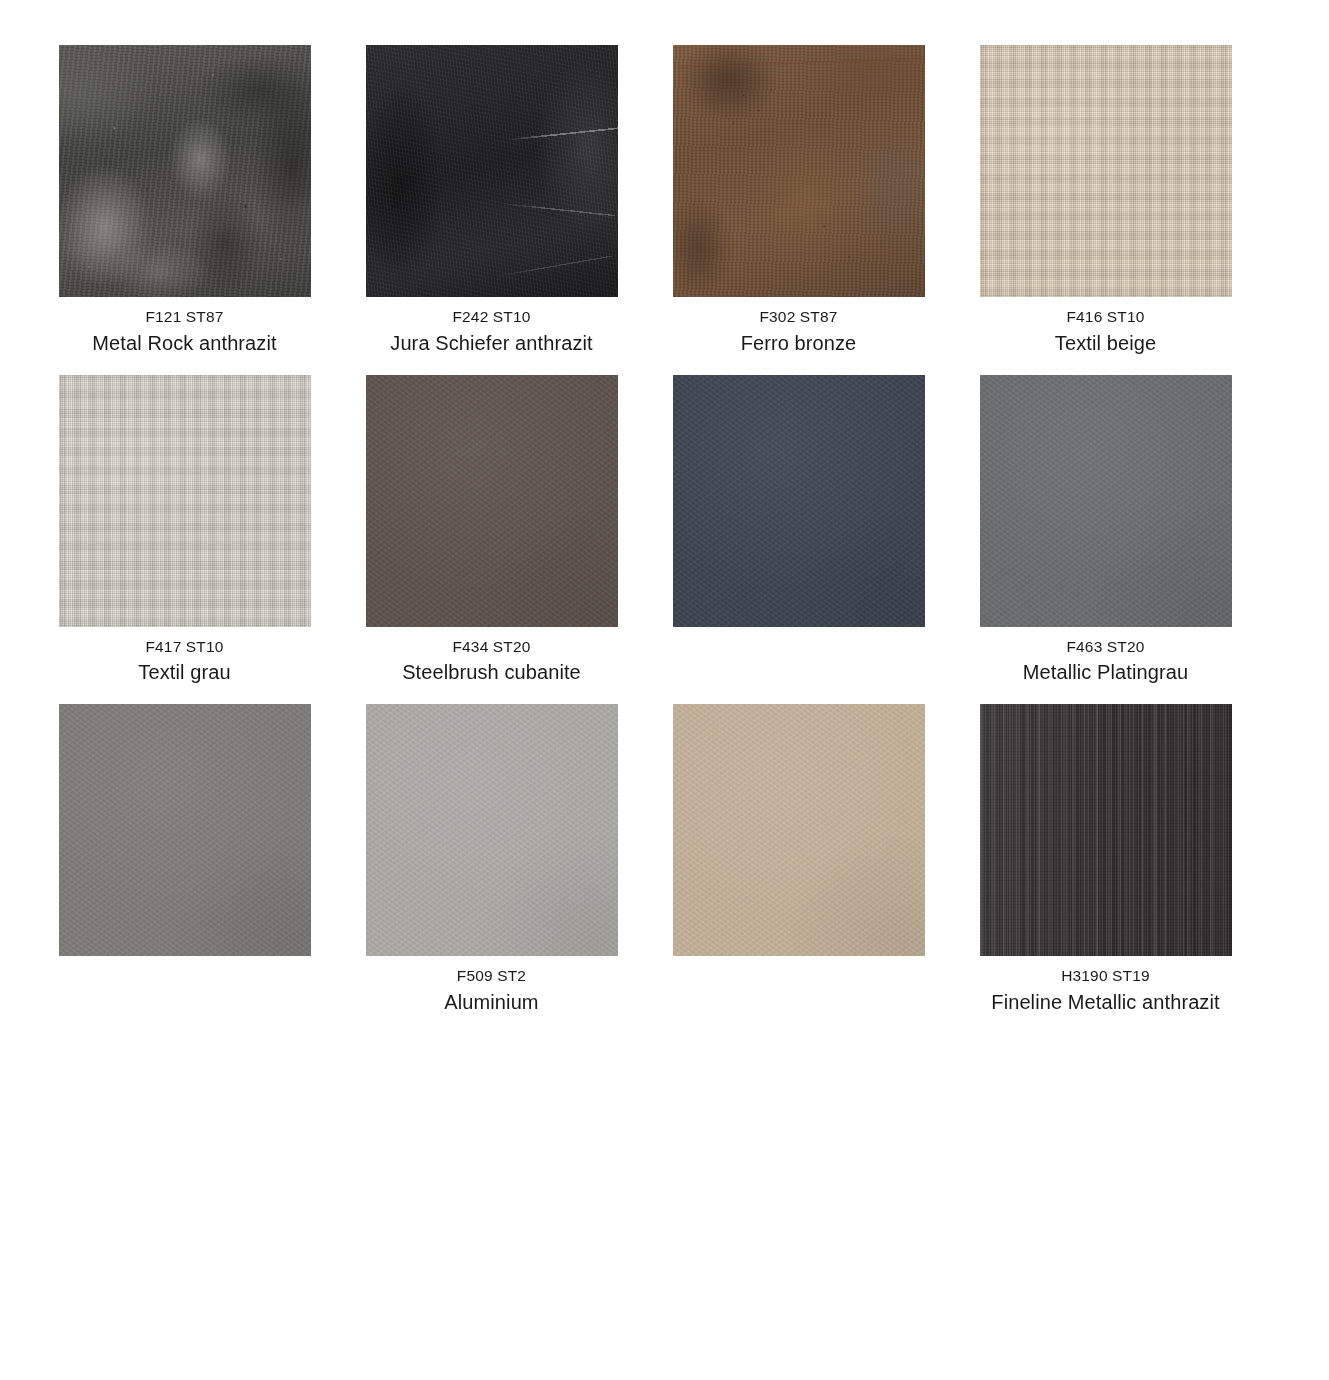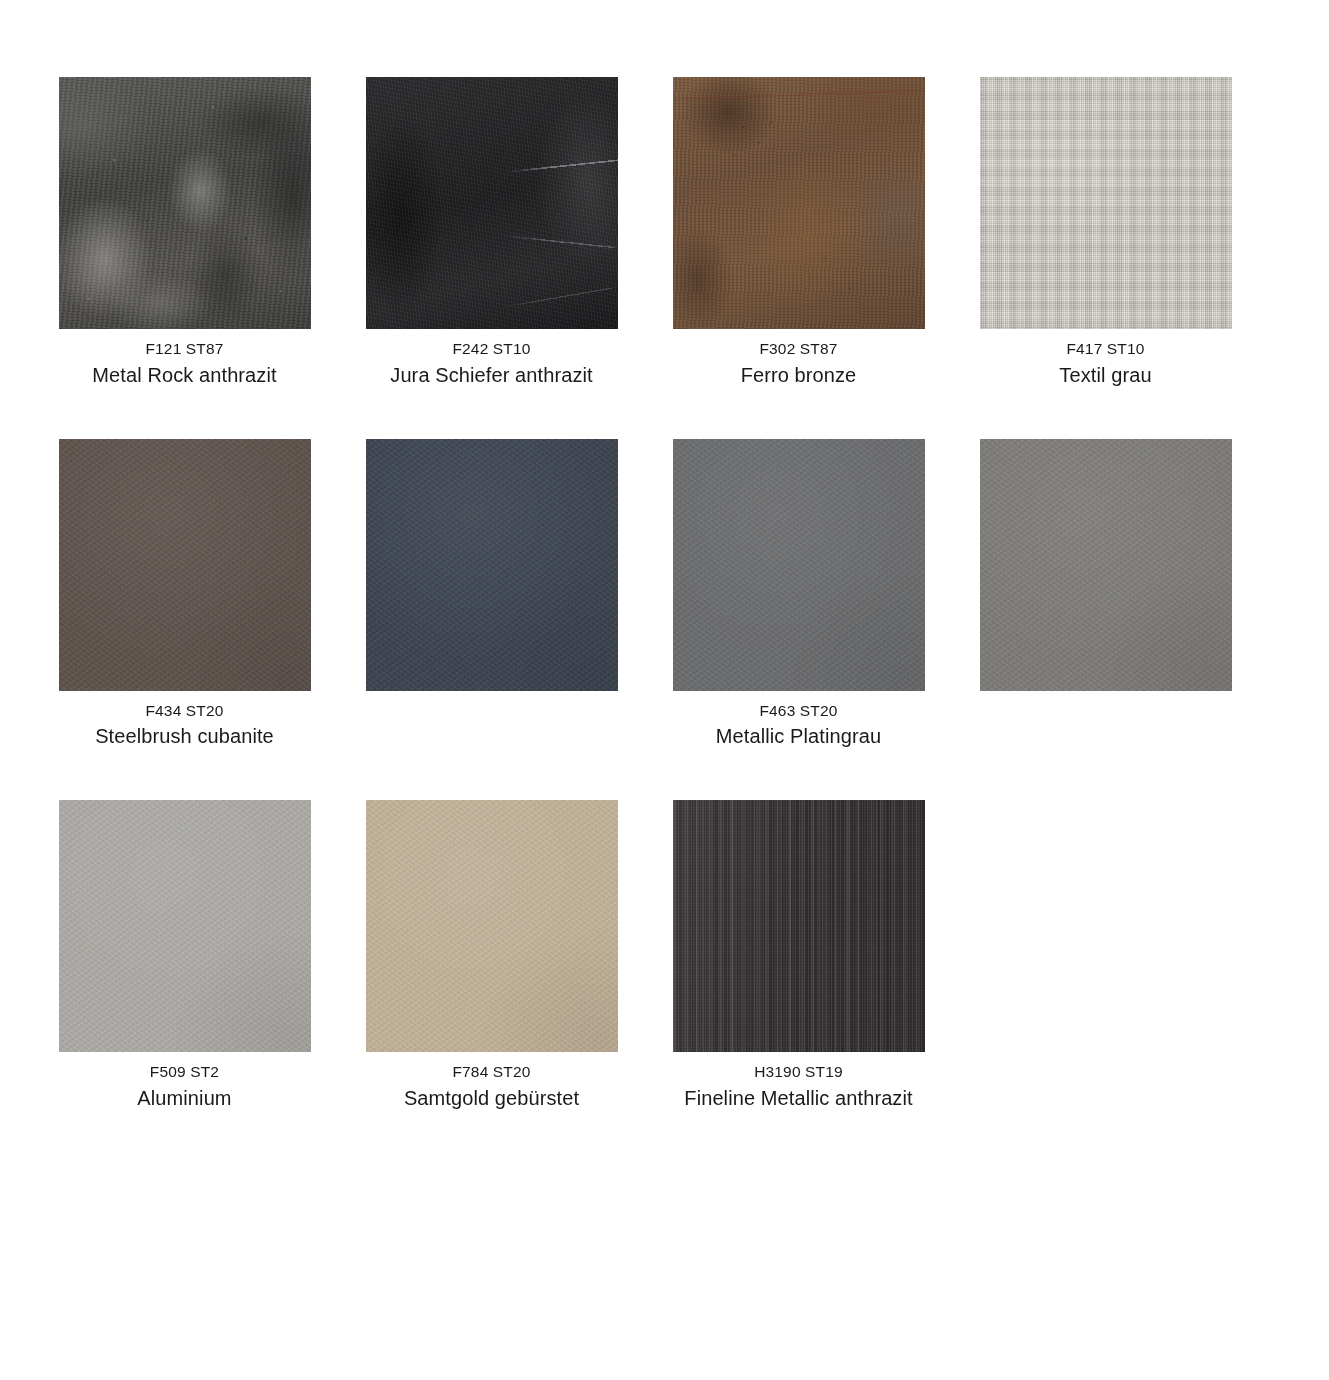--- a/index.html
+++ b/index.html
@@ -25,21 +25,20 @@
     column-gap: 0px;
     row-gap: 16px;
     margin-left: 57px;
   }
 
   .decor-card {
     width: 255px;
     display: flex;
     flex-direction: column;
     align-items: center;
-    margin-top: 32px;
   }
 
   .swatch {
     width: 252px;
     height: 252px;
     position: relative;
     overflow: hidden;
     background-color: #999;
   }
 
@@ -233,20 +232,29 @@
     <div class="swatch">
       <div class="tex tex-ferro" style="background-color: rgb(109, 80, 60);"></div>
     </div>
     <div class="decor-labels">
       <div class="decor-code">F302 ST87</div>
       <div class="decor-name">Ferro bronze</div>
     </div>
   </div>
       <div class="decor-card">
     <div class="swatch">
+      <div class="tex tex-linen tex-linen-beige" style="background-color: rgb(214, 197, 171);"></div>
+    </div>
+    <div class="decor-labels">
+      <div class="decor-code">F416 ST10</div>
+      <div class="decor-name">Textil beige</div>
+    </div>
+  </div>
+      <div class="decor-card">
+    <div class="swatch">
       <div class="tex tex-linen tex-linen-grau" style="background-color: rgb(207, 201, 192);"></div>
     </div>
     <div class="decor-labels">
       <div class="decor-code">F417 ST10</div>
       <div class="decor-name">Textil grau</div>
     </div>
   </div>
       <div class="decor-card">
     <div class="swatch">
       <div class="tex tex-matte tex-cubanite" style="background-color: rgb(94, 82, 76);"></div>
@@ -281,24 +289,20 @@
     </div>
     <div class="decor-labels">
       <div class="decor-code">F509 ST2</div>
       <div class="decor-name">Aluminium</div>
     </div>
   </div>
       <div class="decor-card">
     <div class="swatch">
       <div class="tex tex-matte tex-samtgold" style="background-color: rgb(196, 178, 153);"></div>
     </div>
-    <div class="decor-labels">
-      <div class="decor-code">F784 ST20</div>
-      <div class="decor-name">Samtgold gebürstet</div>
-    </div>
   </div>
       <div class="decor-card">
     <div class="swatch">
       <div class="tex tex-fineline tex-fineline-anthrazit" style="background-color: rgb(51, 47, 48);"></div>
     </div>
     <div class="decor-labels">
       <div class="decor-code">H3190 ST19</div>
       <div class="decor-name">Fineline Metallic anthrazit</div>
     </div>
   </div>

